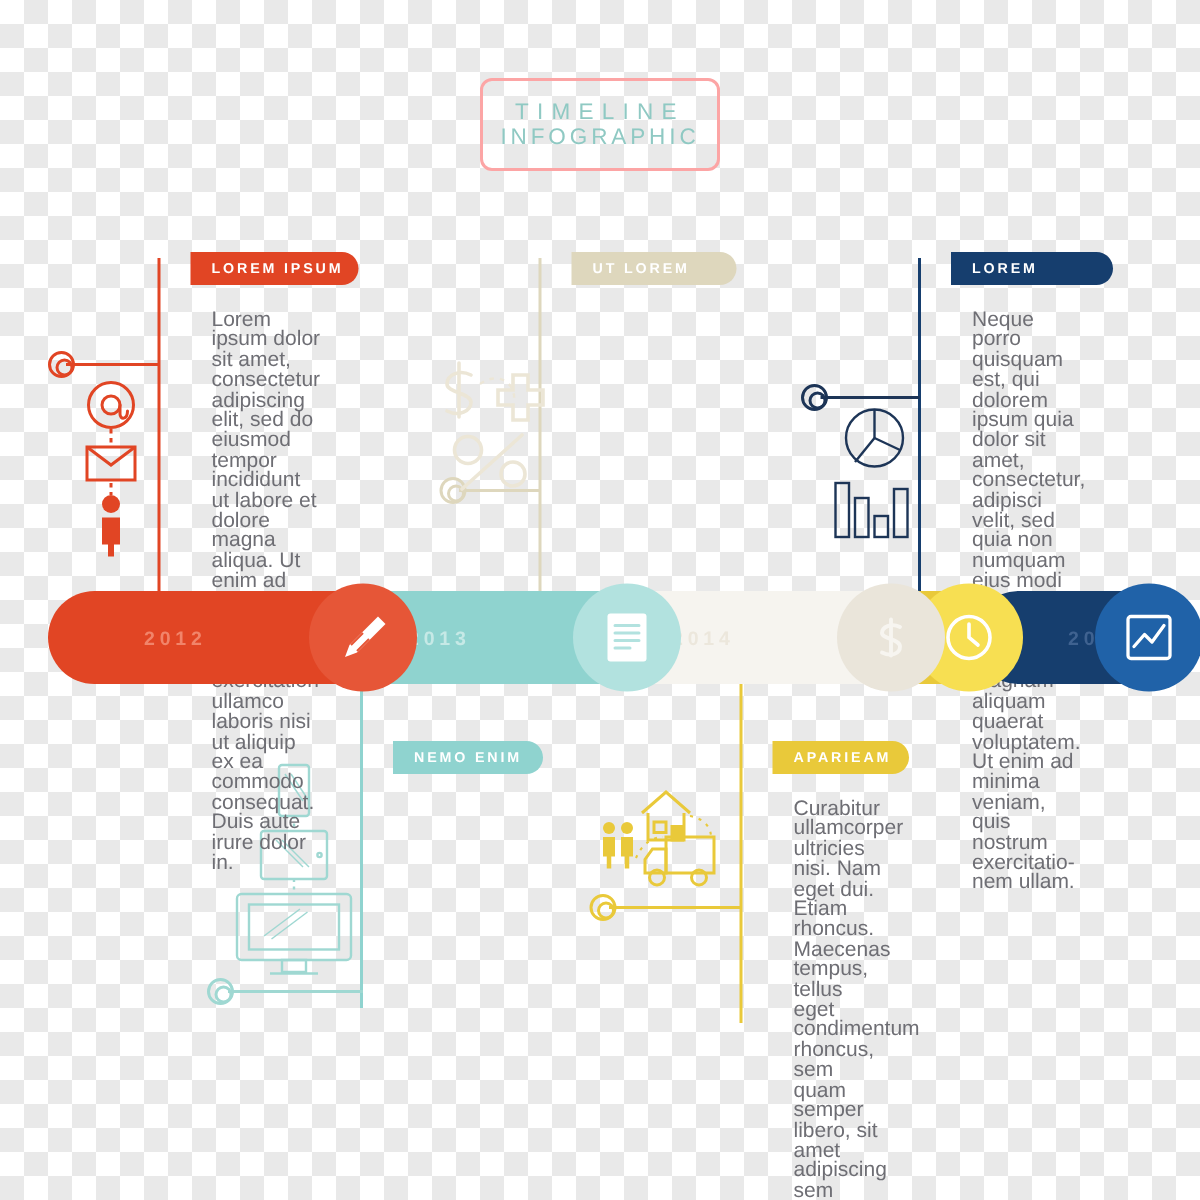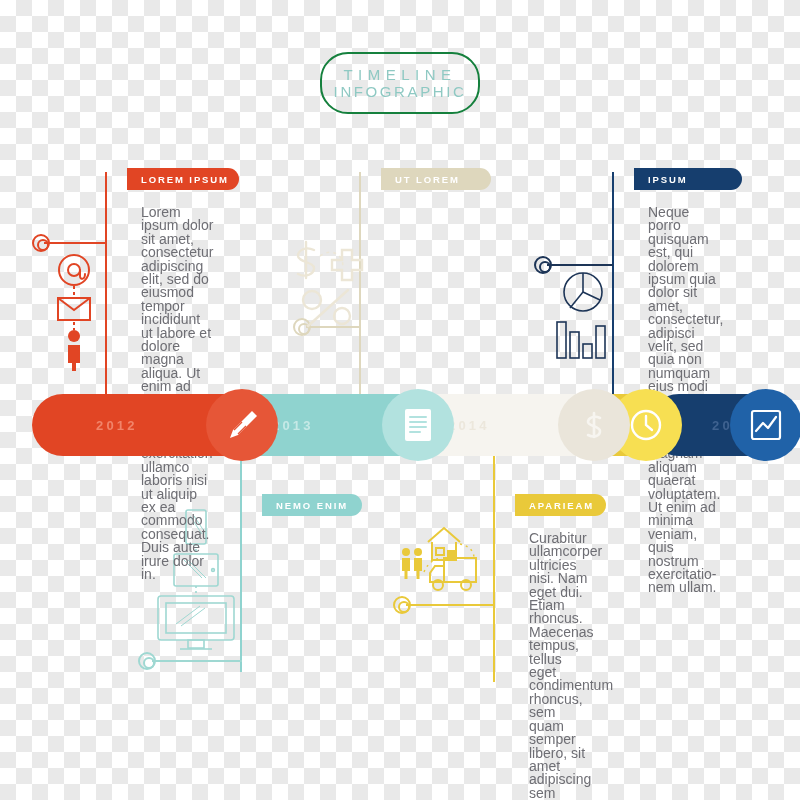--- a/index.html
+++ b/index.html
@@ -14,21 +14,21 @@
       linear-gradient(45deg,#e9e9e9 25%,transparent 25%,transparent 75%,#e9e9e9 75%),
       linear-gradient(45deg,#e9e9e9 25%,transparent 25%,transparent 75%,#e9e9e9 75%);
     background-size:32px 32px;
     background-position:0 0,16px 16px;
   }
   .stage{ position:absolute; inset:0; }
 
   
   .title-badge{
     position:absolute; left:320px; top:52px; width:160px; height:62px;
-    border:2px solid #15803d; border-radius:28px;
+    border:2px solid #fca5a5; border-radius:8px;
     display:flex; flex-direction:column; align-items:center; justify-content:center;
     color:#8fc9c3;
   }
   .title-badge .l1{ font-size:15px; letter-spacing:5.5px; }
   .title-badge .l2{ font-size:15px; letter-spacing:2.6px; }
 
   
   .bar{ position:absolute; left:32px; top:394px; width:736px; height:62px; }
   .seg{
     position:absolute; top:0; height:62px; border-radius:31px;
@@ -235,21 +235,21 @@
   </div>
 
   <div class="card" style="left:359px; top:168px; width:118px;">
     <div class="pill" style="background:#ded7bd; width:110px;">
       <span>UT LOREM</span>
     </div>
   </div>
 
   <div class="card" style="left:612px; top:168px; width:120px;">
     <div class="pill" style="background:#163e6e; width:108px;">
-      <span>IPSUM</span>
+      <span>LOREM</span>
     </div>
     <div class="body">Neque porro quisquam est, qui dolorem ipsum quia dolor sit amet, consectetur, adipisci velit, sed quia non numquam eius modi tempora incidunt ut labore et dolore magnam aliquam quaerat voluptatem. Ut enim ad minima veniam, quis nostrum exercitatio-nem ullam.</div>
   </div>
 
   <div class="bar">
 
     <div class="seg seg5">
       <span class="yr">2016</span>
       <div class="knob">
         <svg width="34" height="34" viewBox="0 0 34 34" fill="none" stroke="#ffffff" stroke-width="2.2">

